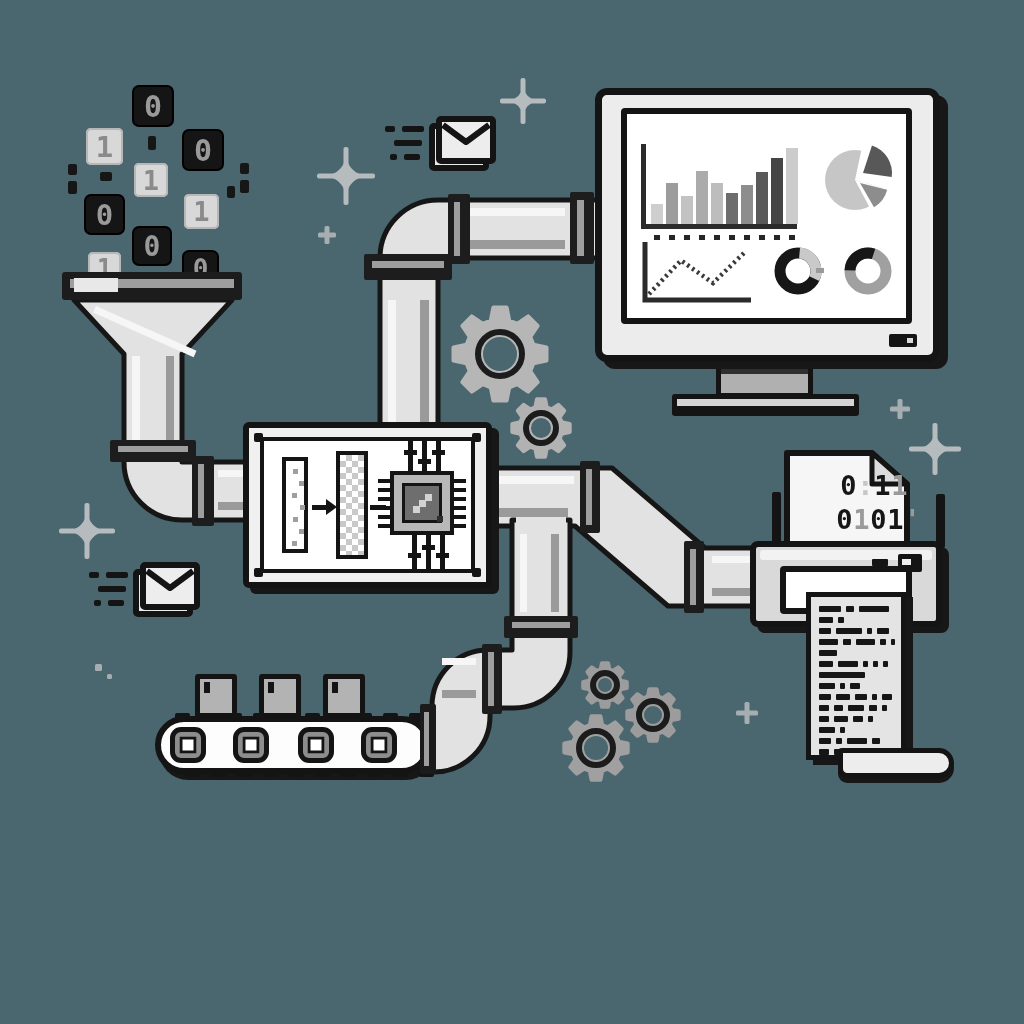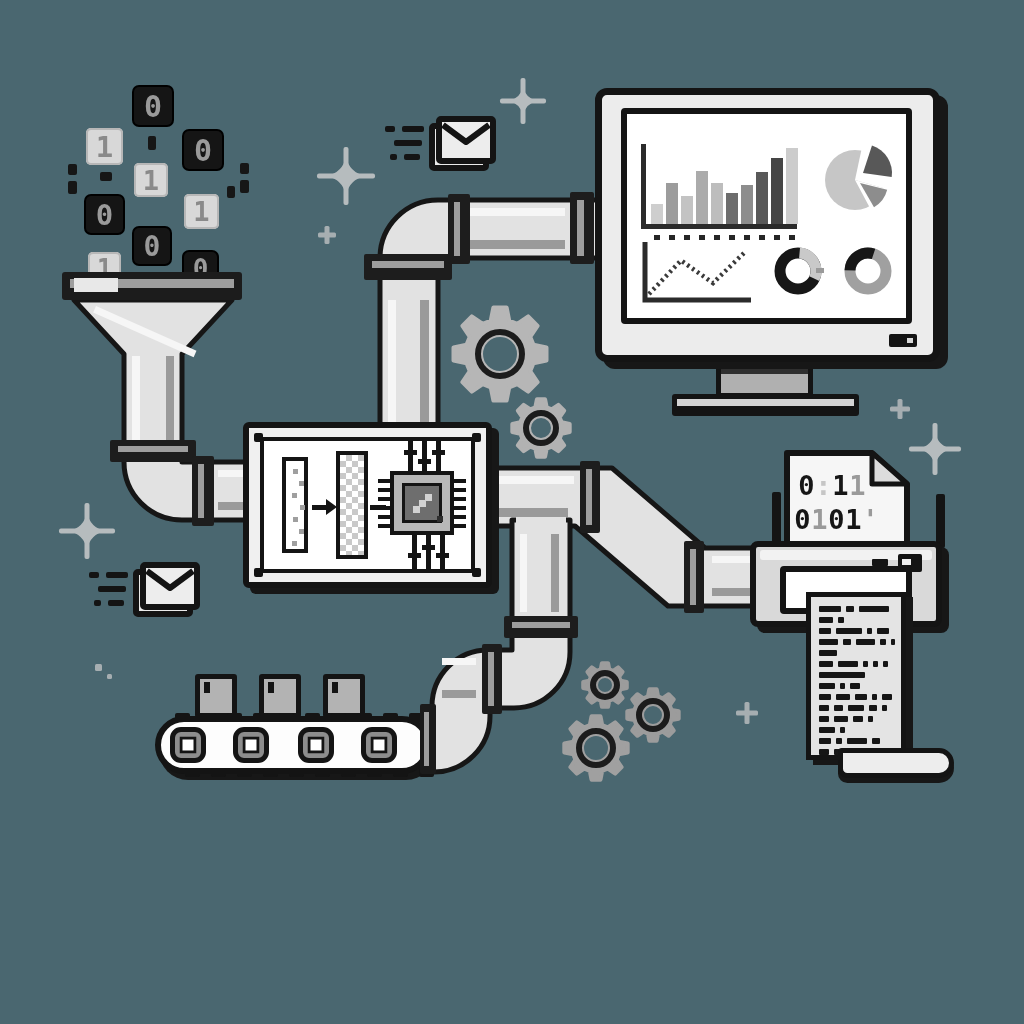--- a/index.html
+++ b/index.html
@@ -52,21 +52,21 @@
        background:#6e6e6e;border:3px solid #141414;}
   
   .printer-body{position:absolute;left:750px;top:541px;width:192px;height:86px;z-index:7;
                 background:#d9d9d9;border:6px solid #141414;border-radius:8px;
                 box-shadow:7px 6px 0 #171717;box-sizing:border-box;}
   .printer-top-strip{position:absolute;left:4px;top:3px;right:4px;height:10px;background:#f2f2f2;border-radius:3px;}
   .btn-dash{position:absolute;right:48px;top:12px;width:16px;height:7px;background:#141414;border-radius:1px;}
   .btn-square{position:absolute;right:14px;top:7px;width:24px;height:18px;background:#141414;border-radius:2px;}
   .btn-square>i{position:absolute;left:4px;top:5px;width:9px;height:6px;background:#efefef;}
   .page-group{position:absolute;left:784px;top:450px;width:126px;height:104px;z-index:6;}
-  .page-row{position:absolute;white-space:nowrap;}
+  .page-row{position:absolute;white-space:nowrap;margin-left:42px;}
   .page-row span{display:inline-block;width:17px;text-align:center;font-weight:bold;font-size:27px;line-height:28px;}
   .post{position:absolute;background:#141414;border-radius:2px;z-index:5;}
   .tray{position:absolute;left:780px;top:566px;width:132px;height:48px;z-index:8;
         background:#ffffff;border:6px solid #141414;border-radius:4px;box-sizing:border-box;}
   .receipt{position:absolute;left:806px;top:592px;width:100px;height:168px;z-index:9;
            background:#e4e4e4;border:5px solid #141414;box-sizing:border-box;
            box-shadow:7px 5px 0 #171717;}
   .receipt-rows{position:absolute;left:8px;top:9px;right:6px;display:flex;flex-direction:column;gap:5px;}
   .receipt-rows .row{display:flex;gap:5px;}
   .receipt-rows .row i{height:6px;background:#161616;border-radius:1px;display:block;}

